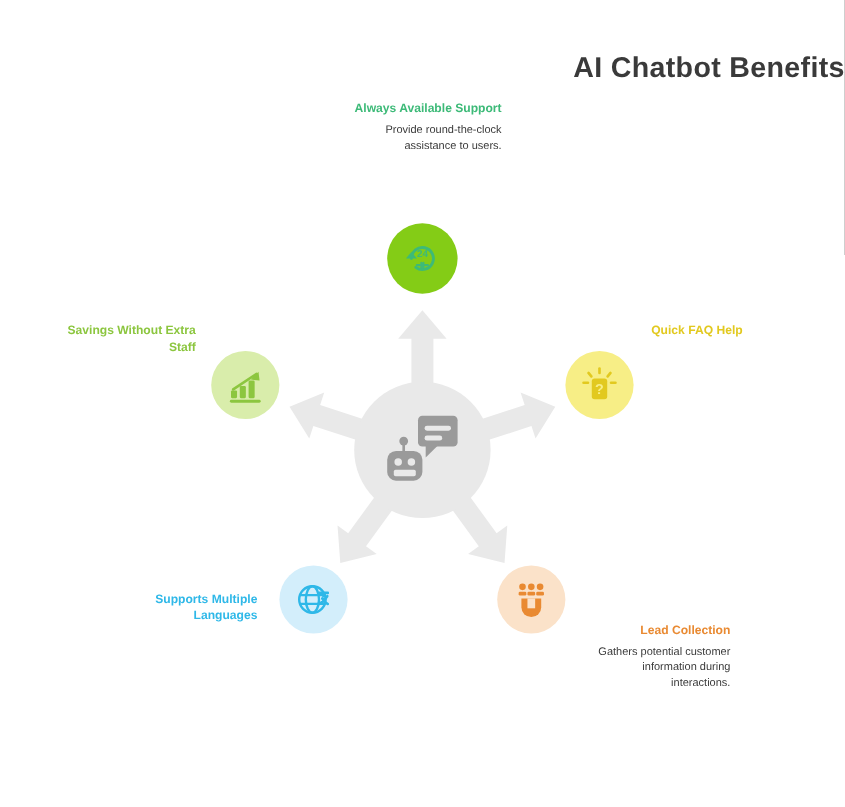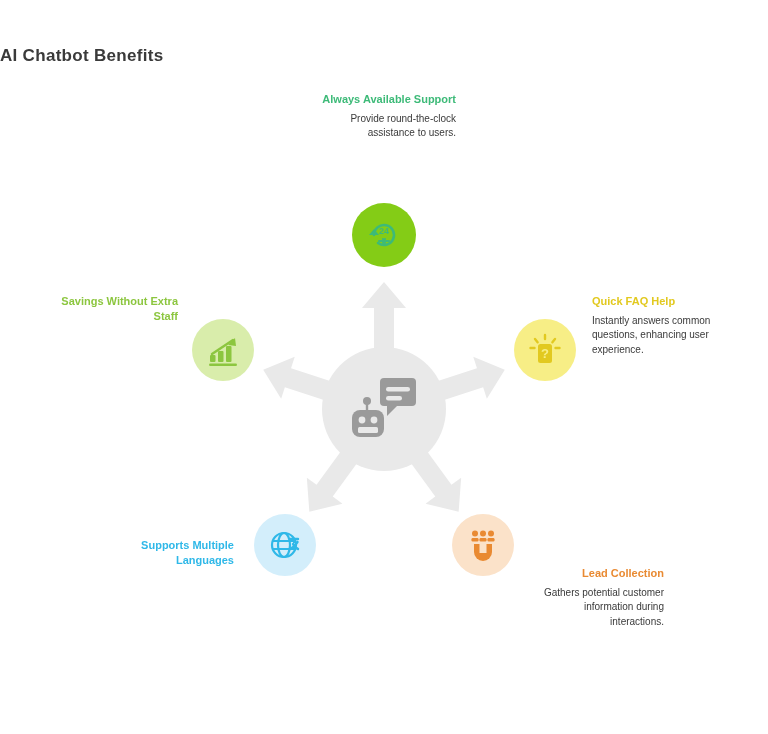--- a/index.html
+++ b/index.html
@@ -17,22 +17,22 @@
     position: relative;
     width: 768px;
     height: 734px;
     background: #ffffff;
   }
   #title {
     position: absolute;
     left: 0;
     top: 46px;
     width: 768px;
-    text-align: left;
-    font-size: 17px;
+    text-align: right;
+    font-size: 26px;
     font-weight: bold;
     color: #3a3a3a;
     letter-spacing: 0.3px;
   }
 
   
   #arrows {
     position: absolute;
     left: 0;
     top: 0;
@@ -157,21 +157,20 @@
         <path d="M27 6 l-2.6 3.2"></path>
         <path d="M2.5 15 h4"></path>
         <path d="M31.5 15 h-4"></path>
       </g>
       <rect x="10" y="11" width="14" height="19" rx="2.5" fill="#e2c91f"></rect>
       <text x="17" y="25" font-family="Liberation Sans, sans-serif" font-size="13" font-weight="bold" fill="#f7ee86" text-anchor="middle">?</text>
     </svg>
   </div>
   <div class="node-text t-right">
     <p class="node-head" style="color:#e2c91f">Quick FAQ Help</p>
-    <p class="node-desc">Instantly answers common questions, enhancing user experience.</p>
   </div>
 
   <div class="node-circle c-left">
     <svg width="34" height="34" viewBox="0 0 34 34">
       <g fill="#8cc63f">
         <rect x="4" y="22" width="5.5" height="7" rx="1"></rect>
         <rect x="12" y="18" width="5.5" height="11" rx="1"></rect>
         <rect x="20" y="13" width="5.5" height="16" rx="1"></rect>
         <rect x="3" y="30.5" width="28" height="2.6" rx="1.3"></rect>
       </g>

